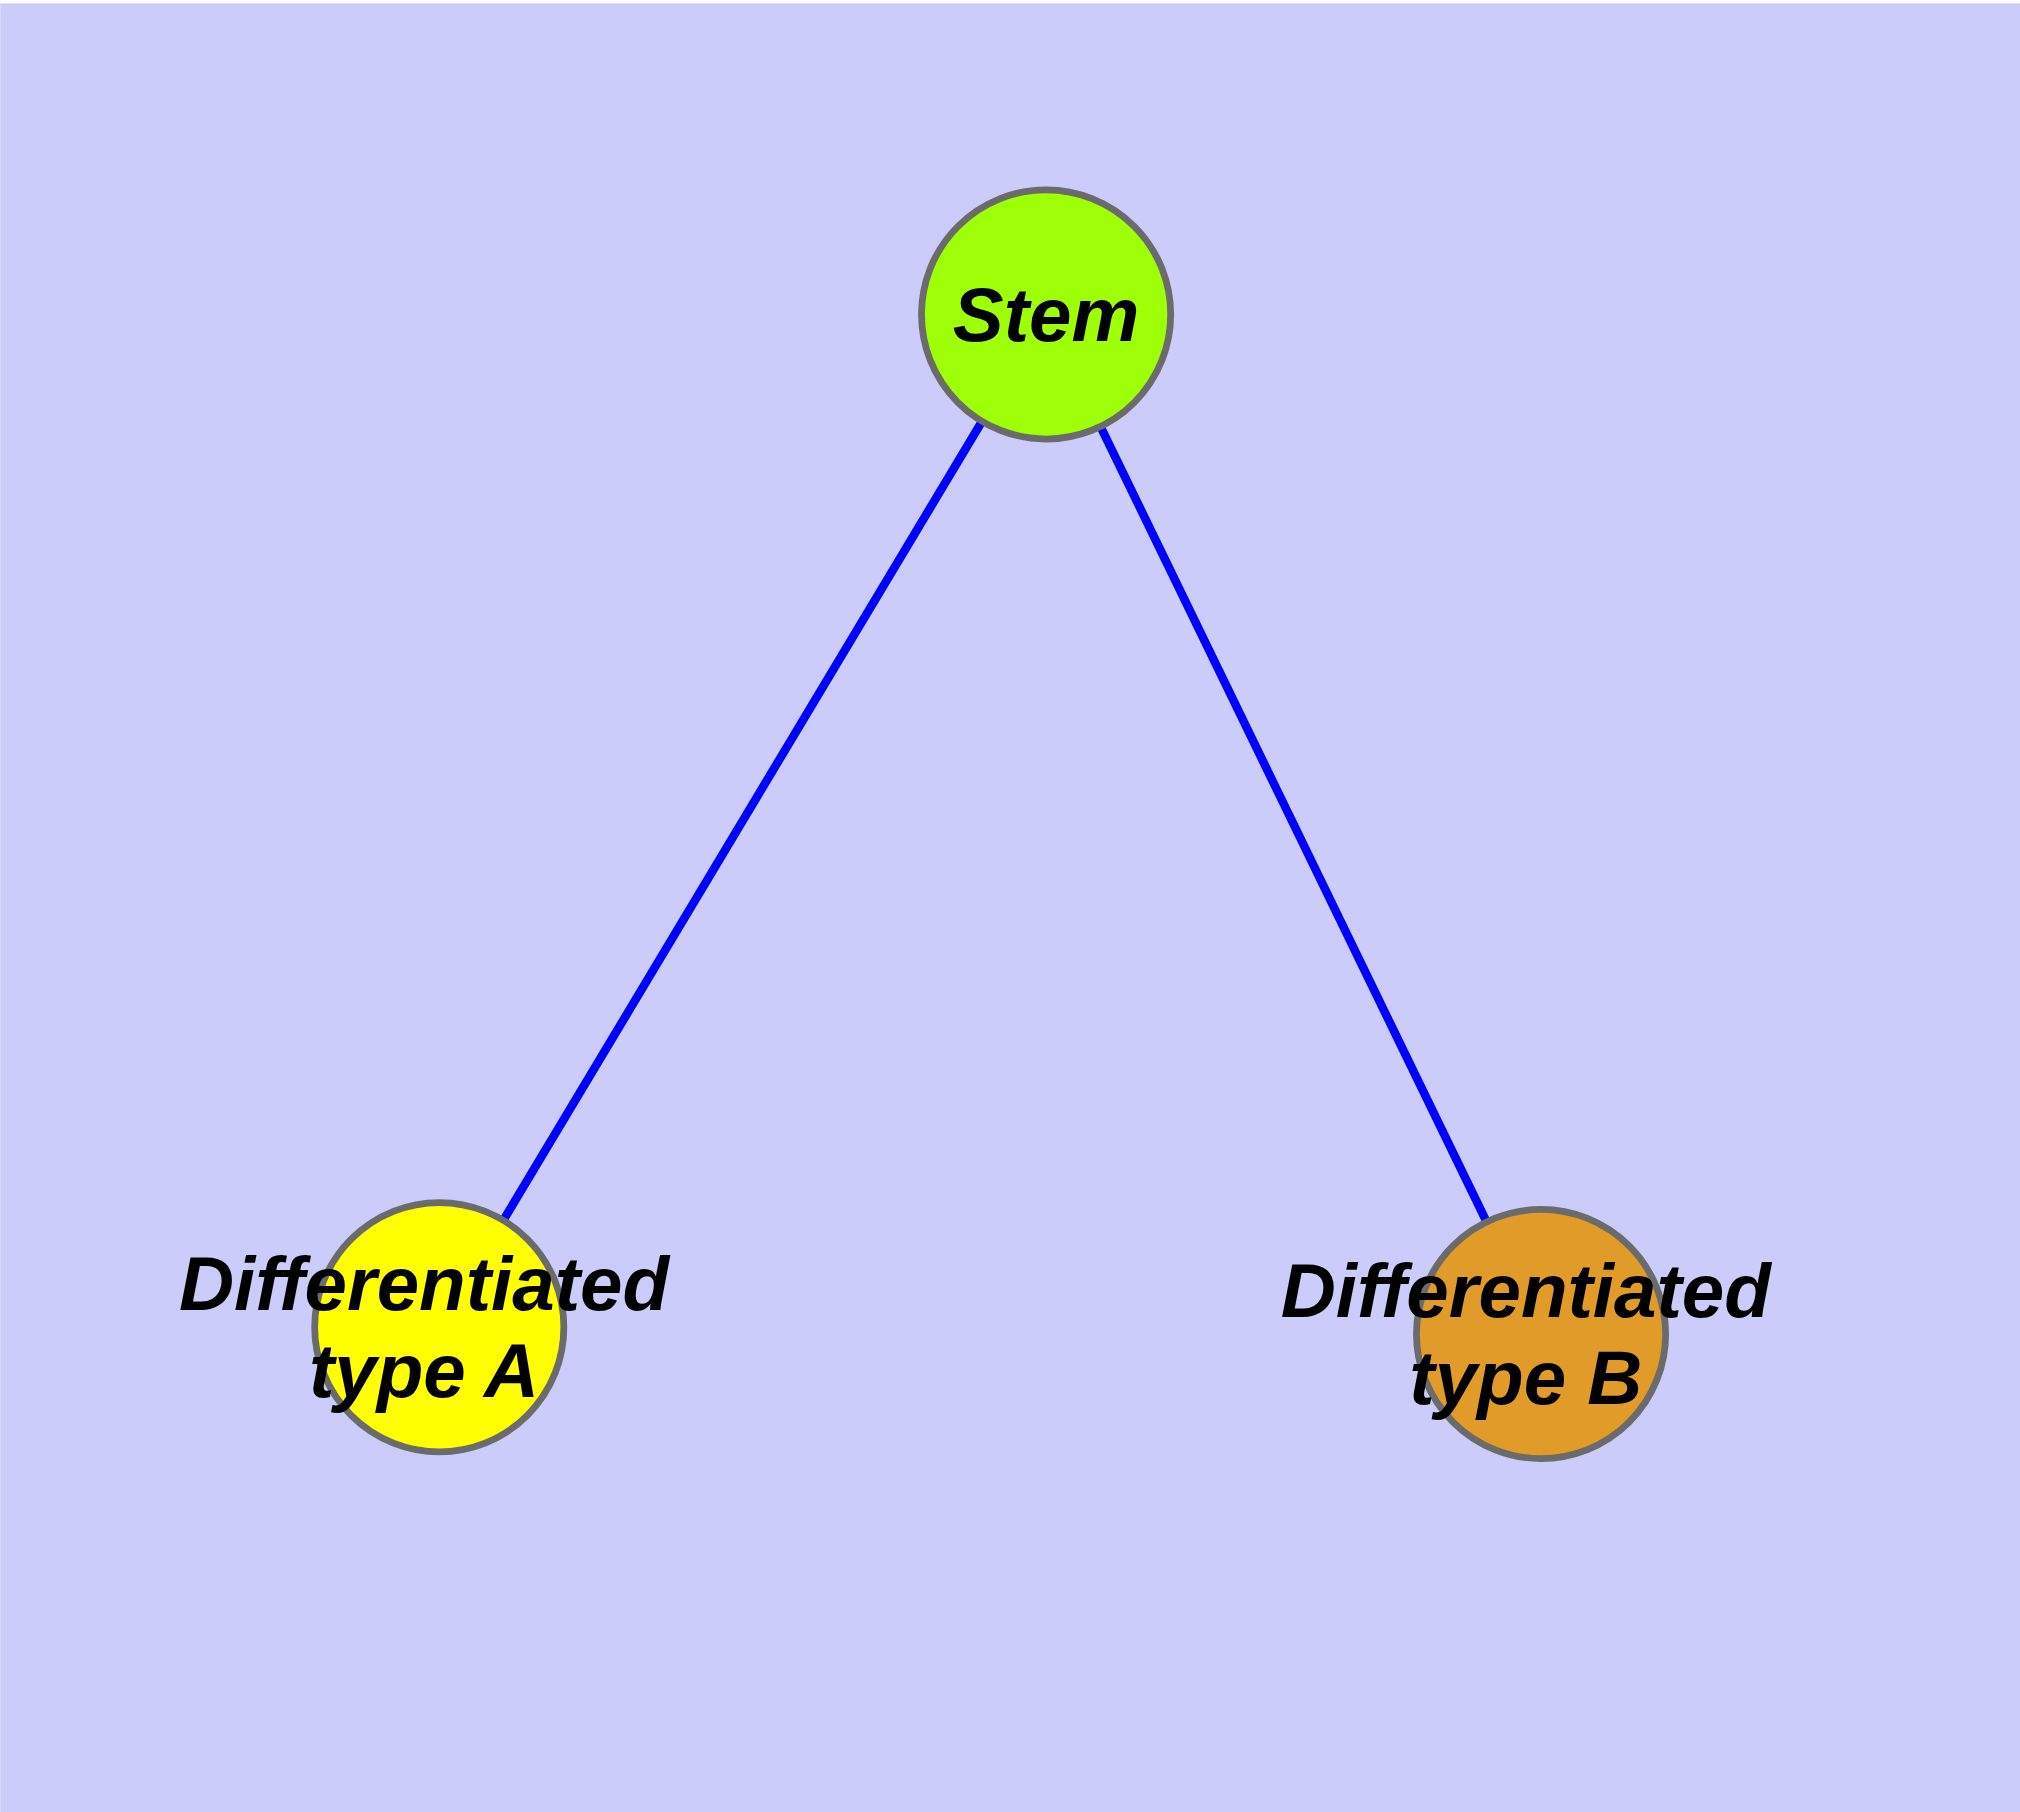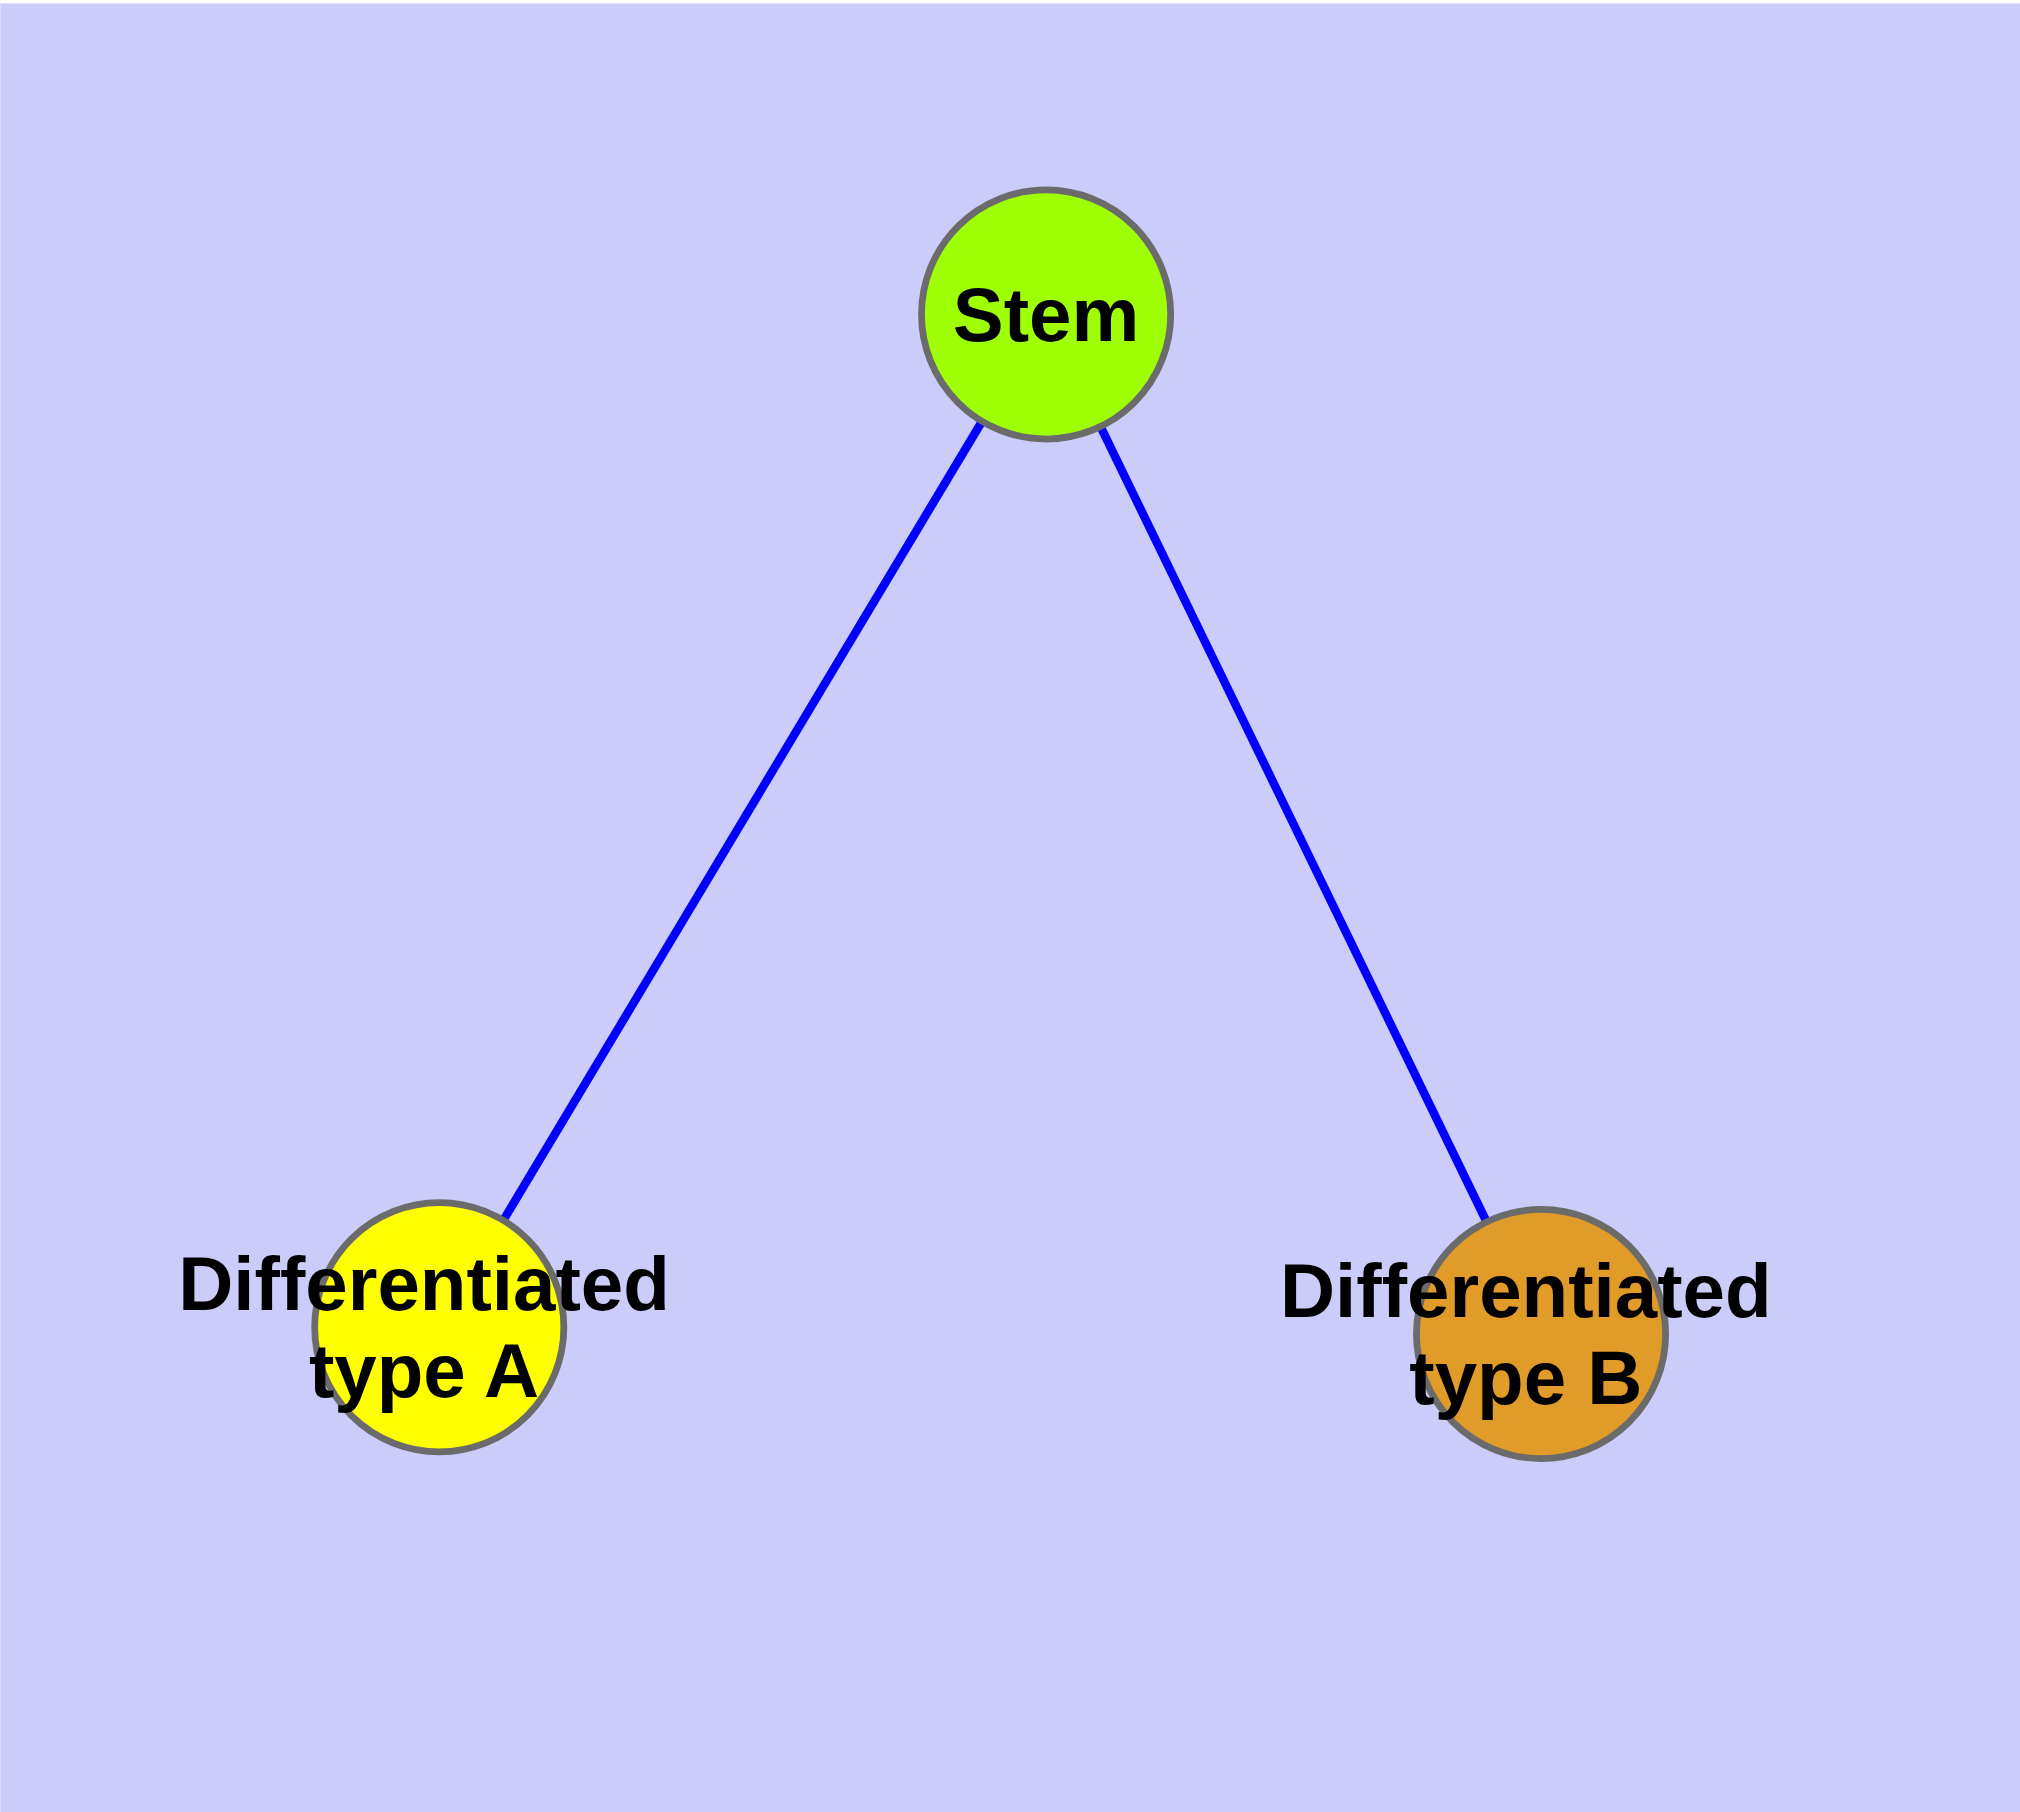--- a/index.html
+++ b/index.html
@@ -36,21 +36,21 @@
     stroke-linecap: butt;
   }
   .node-circle {
     stroke: #6b6b6b;
     stroke-width: 8;
   }
 </style>
 </head>
 <body>
 
-<div id="stage" style="width: 2021px; height: 1812px;">
+<div id="stage" style="width: 2021px; height: 1812px; font-style: italic;">
   <svg id="graph-canvas" viewBox="0 0 2384 2138" xmlns="http://www.w3.org/2000/svg" style="width: 2021px; height: 1812px;">
 
     <rect id="bg-rect" x="0" y="0" width="2384" height="2138" fill="#ccccfa"></rect>
     <rect id="top-strip" x="0" y="0" width="2384" height="4" fill="#ffffff"></rect>
 
     <g id="edges-layer">
         <line class="edge-line" x1="1167.6981486165778" y1="481.6574195575272" x2="584.3018513834221" y2="1455.3425804424728" stroke="#0000ff" stroke-width="10"></line>
         <line class="edge-line" x1="1290.336079307906" y1="487.04846473871737" x2="1761.663920692094" y2="1457.9515352612827" stroke="#0000ff" stroke-width="10"></line>
       </g>
     <g id="nodes-layer">

